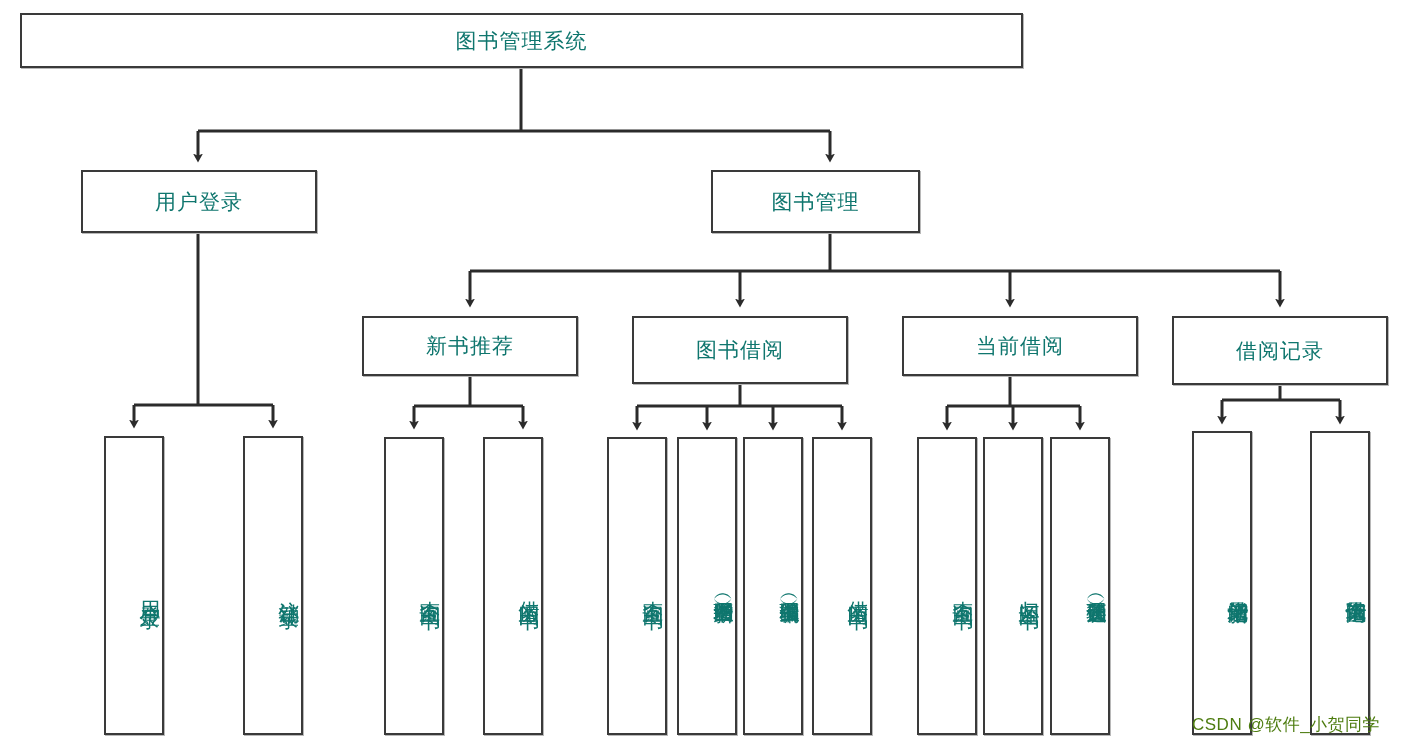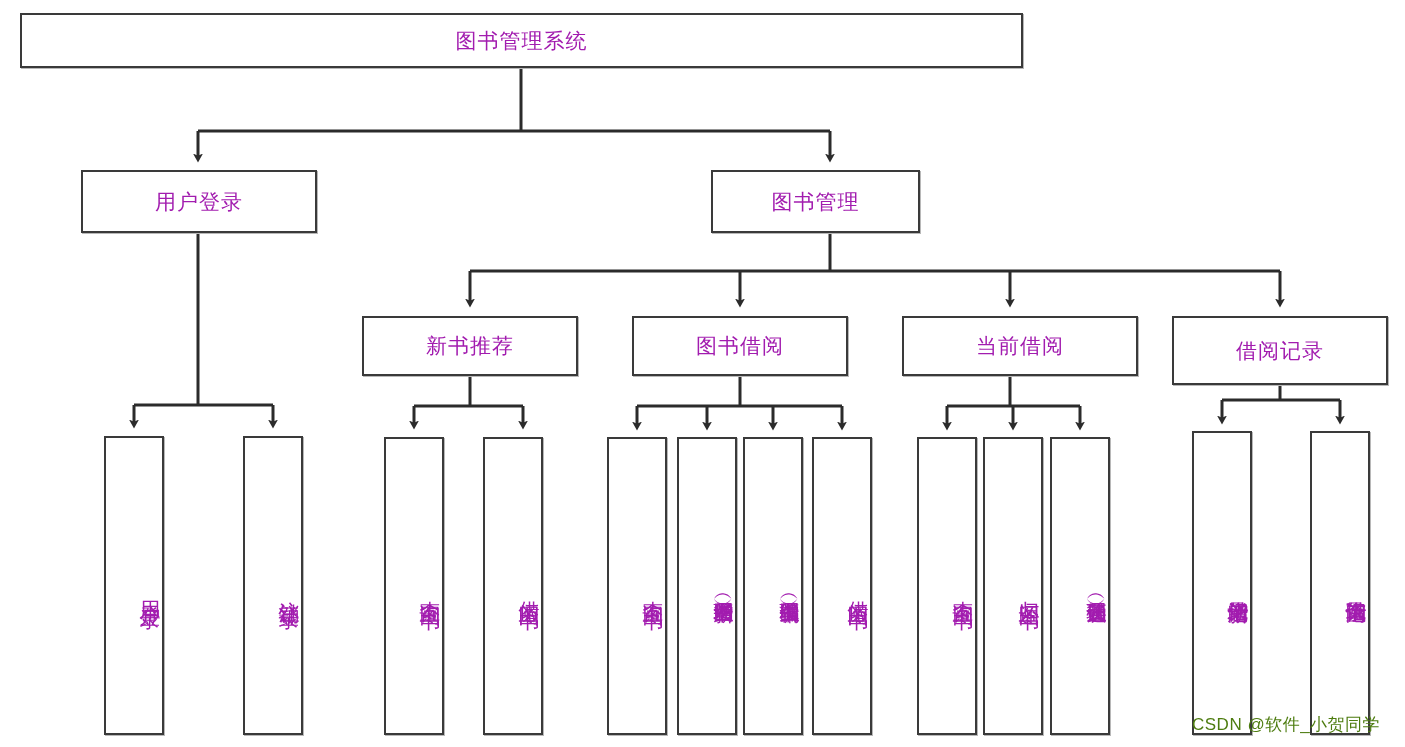--- a/index.html
+++ b/index.html
@@ -27,21 +27,21 @@
   }
   .node {
     position: absolute;
     box-sizing: border-box;
     background: #ffffff;
     border: 2px solid #3a3a3a;
     box-shadow: 1px 1px 0 0 #b8b8b8;
     display: flex;
     align-items: center;
     justify-content: center;
-    color: #a21caf;
+    color: #0f766e;
     z-index: 2;
   }
   .node.h {
     font-size: 21px;
     letter-spacing: 1px;
     line-height: 1.1;
   }
   .node.v {
     writing-mode: vertical-rl;
     text-orientation: upright;
@@ -126,21 +126,21 @@
       <path d="M1340,400 L1340,420" marker-end="url(#arw)"></path>
     </g>
   </svg>
 
   <div class="node h" style="left:20px; top:13px; width:1003px; height:55px;">图书管理系统</div>
 
   <div class="node h" style="left:81px; top:170px; width:236px; height:63px;">用户登录</div>
   <div class="node h" style="left:711px; top:170px; width:209px; height:63px;">图书管理</div>
 
   <div class="node h" style="left:362px; top:316px; width:216px; height:60px;">新书推荐</div>
-  <div class="node h" style="left:632px; top:316px; width:216px; height:60px;">图书借阅</div>
+  <div class="node h" style="left:632px; top:316px; width:216px; height:68px;">图书借阅</div>
   <div class="node h" style="left:902px; top:316px; width:236px; height:60px;">当前借阅</div>
   <div class="node h" style="left:1172px; top:316px; width:216px; height:69px;">借阅记录</div>
 
   <div class="node v" style="left:104px; top:436px; width:60px; height:299px;">用户登录</div>
   <div class="node v" style="left:243px; top:436px; width:60px; height:299px;">注销登录</div>
 
   <div class="node v" style="left:384px; top:437px; width:60px; height:298px;">查询图书</div>
   <div class="node v" style="left:483px; top:437px; width:60px; height:298px;">借阅图书</div>
 
   <div class="node v" style="left:607px; top:437px; width:60px; height:298px;">查询图书</div>

